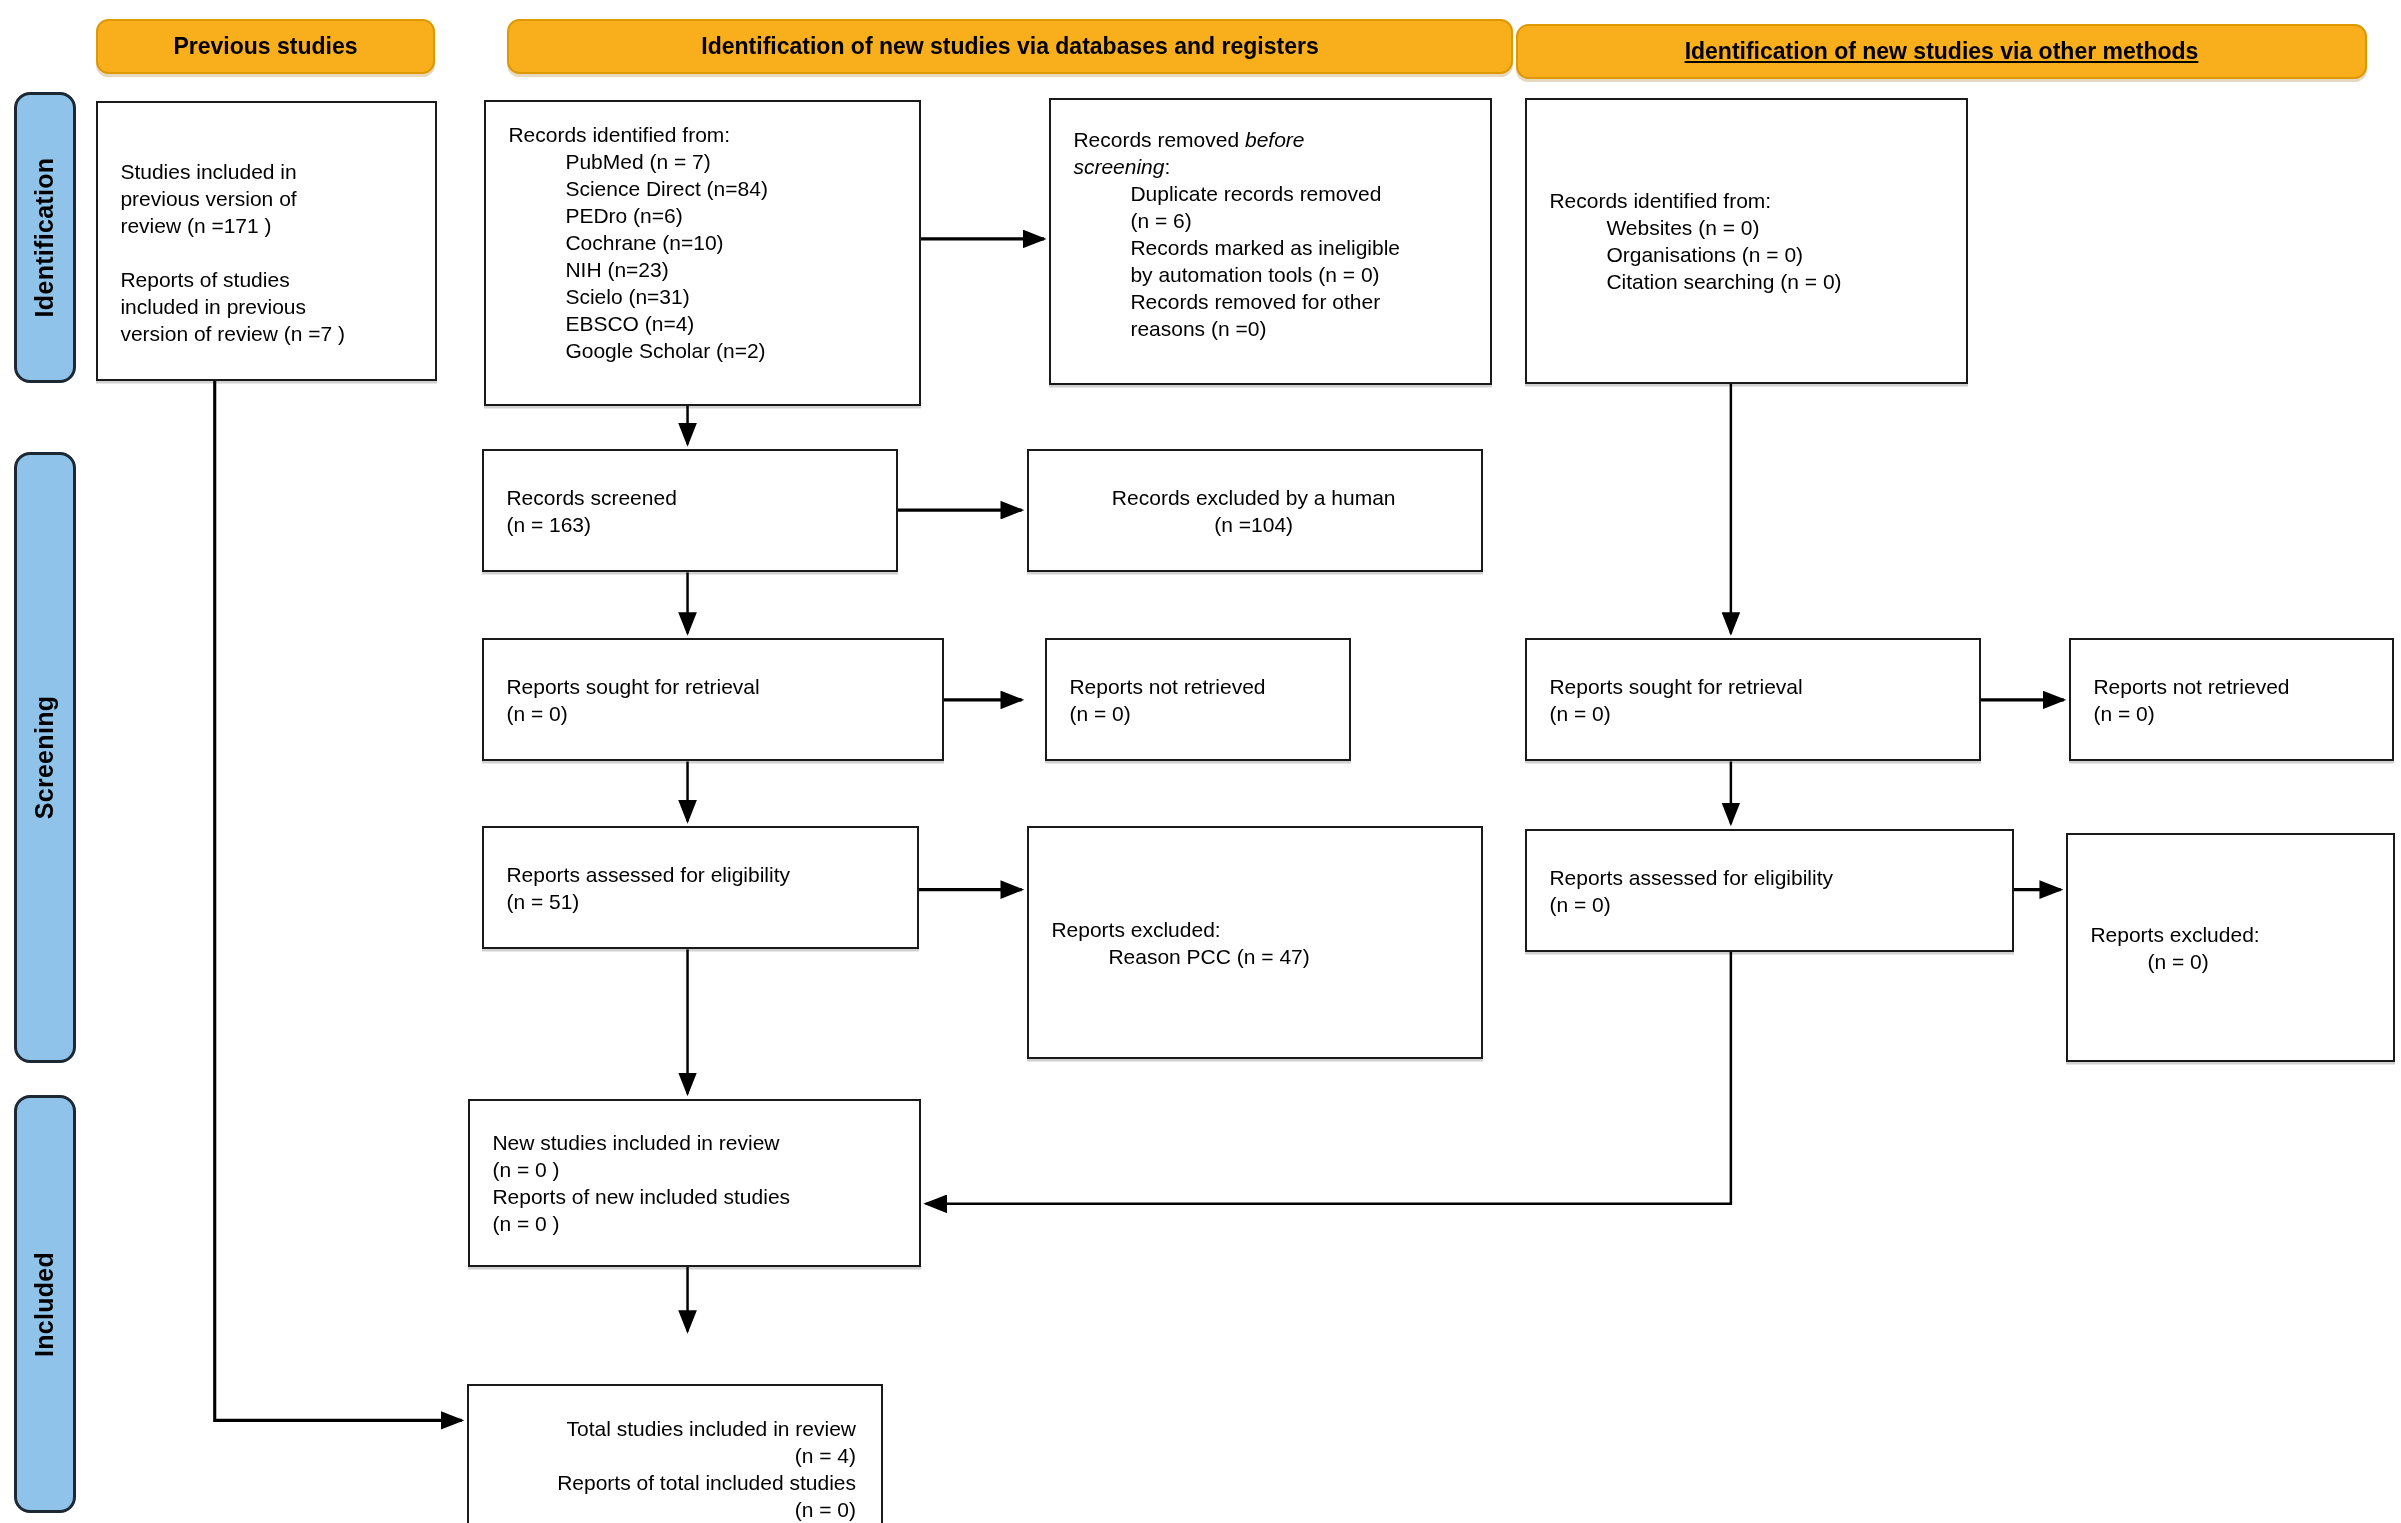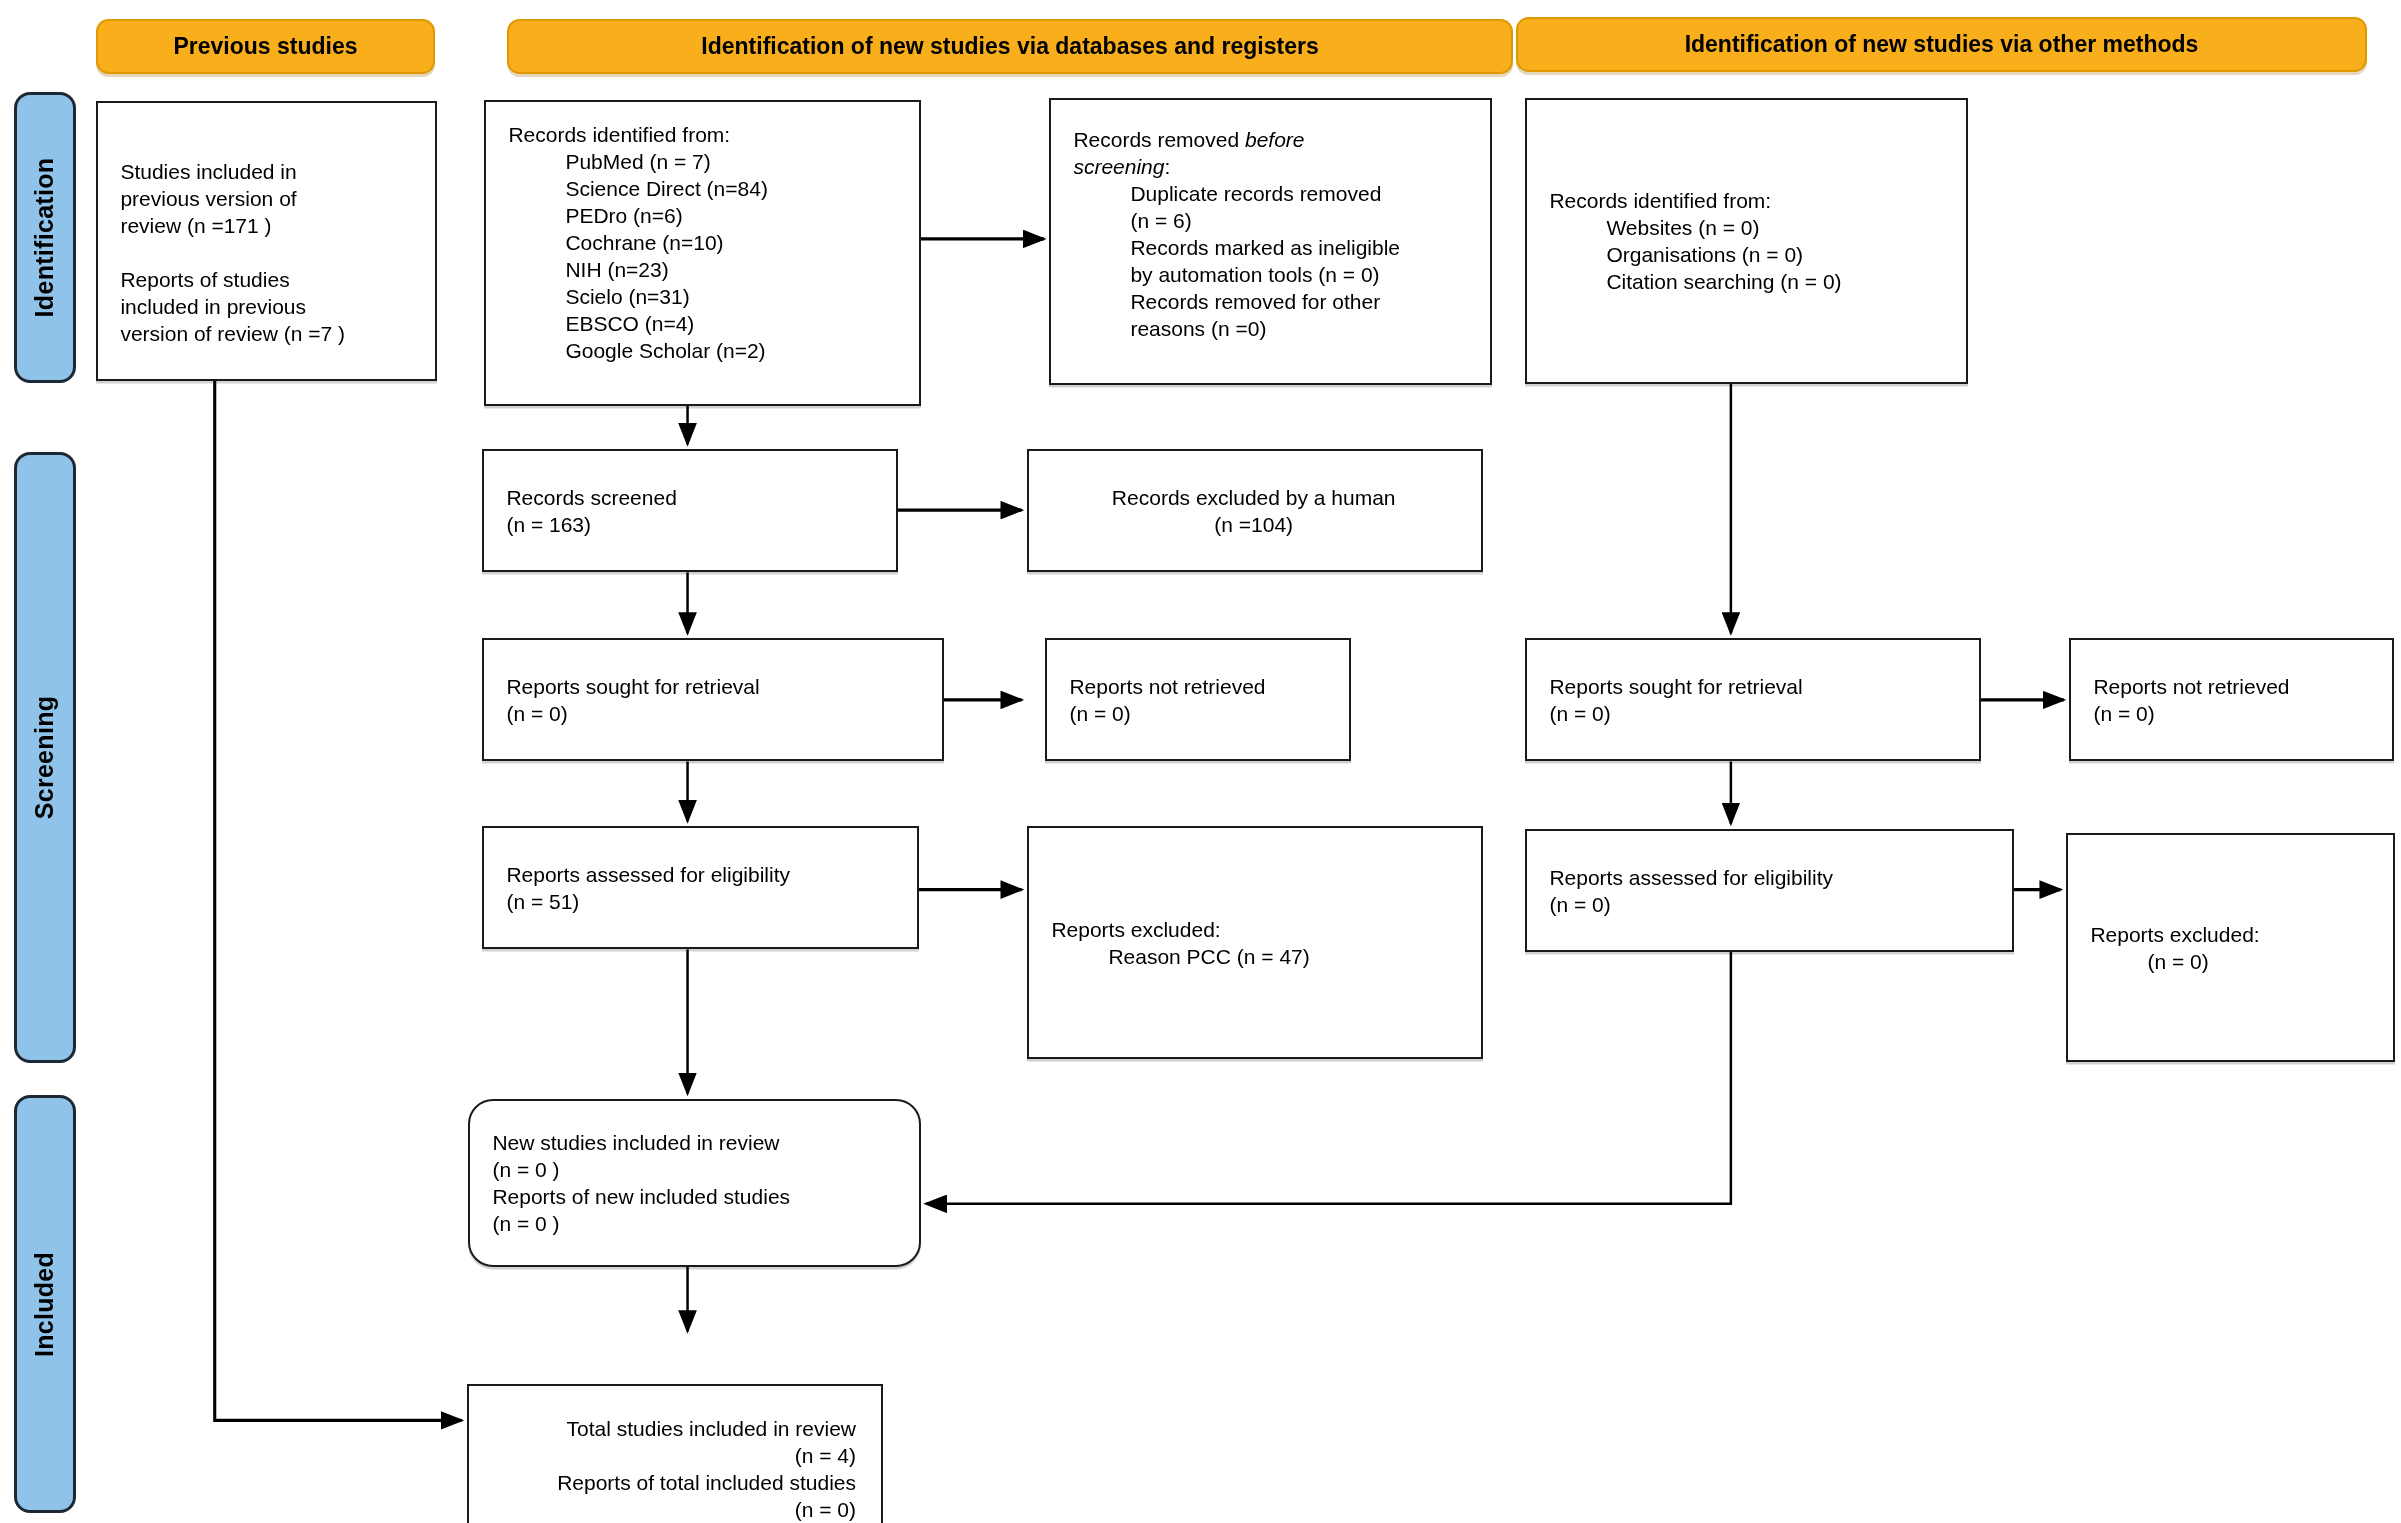--- a/index.html
+++ b/index.html
@@ -81,21 +81,21 @@
     <line x1="3182" y1="1125" x2="3317" y2="1125" stroke="#000" stroke-width="5" marker-end="url(#ah)"></line>
     <line x1="3236" y1="1430" x2="3312" y2="1430" stroke="#000" stroke-width="5" marker-end="url(#ah)"></line>
 
     <polyline points="2782,1530 2782,1935 1488,1935" fill="none" stroke="#000" stroke-width="4" marker-end="url(#ah)"></polyline>
 
     <polyline points="345,612 345,2283 742,2283" fill="none" stroke="#000" stroke-width="5" marker-end="url(#ah)"></polyline>
   </svg>
 
   <div class="banner" style="left:96px;top:18.7px;width:339px;height:55px;">Previous studies</div>
   <div class="banner" style="left:475px;top:18.7px;width:1006px;height:55px;margin-left:32px;">Identification of new studies via databases and registers</div>
-  <div class="banner" style="left:1516px;top:17px;width:851px;height:55px;">Identification of new studies via other methods</div>
+  <div class="banner" style="left:1516px;top:24px;width:851px;height:55px;text-decoration:underline;">Identification of new studies via other methods</div>
 
   <div class="sidebar" style="left:13.7px;top:92px;width:62px;height:291px;">
     <span class="vtext">Identification</span>
   </div>
   <div class="sidebar" style="left:13.7px;top:452px;width:62px;height:611px;">
     <span class="vtext">Screening</span>
   </div>
   <div class="sidebar" style="left:13.7px;top:1095px;width:62px;height:418px;">
     <span class="vtext">Included</span>
   </div>
@@ -183,21 +183,21 @@
   <div class="box" style="left:1525px;top:829px;width:489px;height:123px;">
       <div class="ln">Reports assessed for eligibility</div>
       <div class="ln">(n = 0)</div>
     </div>
 
   <div class="box" style="left:2066px;top:833px;width:329px;height:229px;">
       <div class="ln">Reports excluded:</div>
       <div class="ln ind1">(n = 0)</div>
     </div>
 
-  <div class="box" style="left:468px;top:1099px;width:453px;height:168px;border-radius:25px;">
+  <div class="box" style="left:468px;top:1099px;width:453px;height:168px;">
       <div class="ln">New studies included in review</div>
       <div class="ln">(n = 0 )</div>
       <div class="ln">Reports of new included studies</div>
       <div class="ln">(n = 0 )</div>
     </div>
 
   <div class="box" style="left:467px;top:1384px;width:416px;height:169px;align-items:flex-end;">
       <div class="ln">Total studies included in review</div>
       <div class="ln">(n = 4)</div>
       <div class="ln">Reports of total included studies</div>

